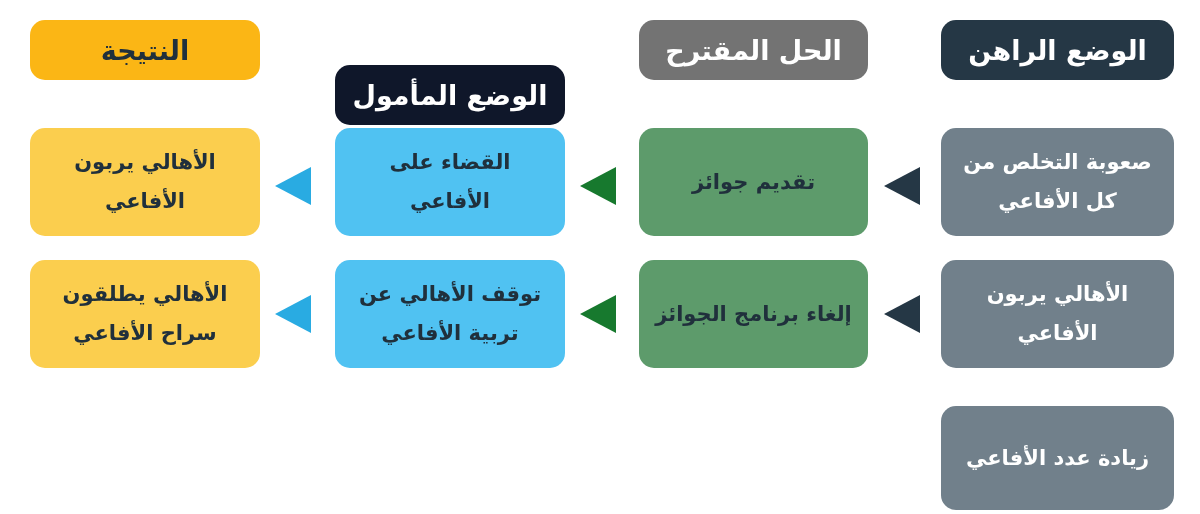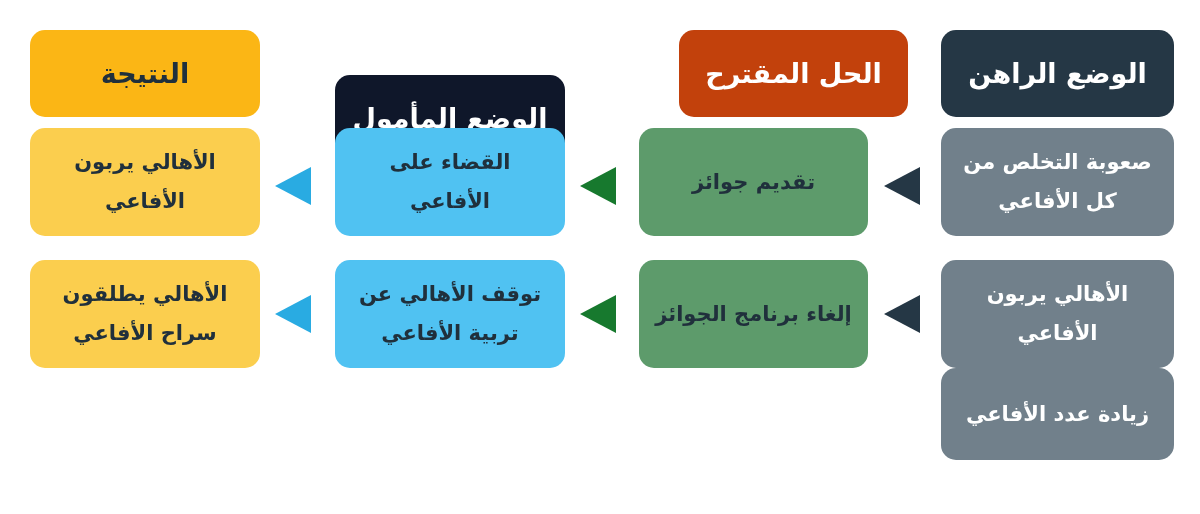--- a/index.html
+++ b/index.html
@@ -27,24 +27,24 @@
   .hdr { font-size: 27px; white-space: nowrap; }
   .box { font-size: 21px; line-height: 1.85; padding: 0 14px; }
 
   
   .c-a { left: 941px; width: 233px; border-radius: 15px; }
   .c-b { left: 639px; width: 229px; }
   .c-c { left: 335px; width: 230px; }
   .c-d { left: 30px;  width: 230px; }
 
   
-  .r-h { top: 30px;  height: 87px; text-align: center;  }
+  .r-h { top: 20px;  height: 60px; text-align: center;  }
   .r-1 { top: 128px; height: 108px; }
   .r-2 { top: 260px; height: 108px; }
-  .r-3 { top: 368px; height: 92px; }
+  .r-3 { top: 406px; height: 104px; }
 
   
   .arrow {
     position: absolute;
     width: 0; height: 0;
     border-top: 19px solid transparent;
     border-bottom: 19px solid transparent;
     border-right: 36px solid #000;
   }
   .ar-1 { top: 167px; }
@@ -56,21 +56,21 @@
 </head>
 <body>
 
 <div class="canvas" dir="rtl">
 
   <div class="cell hdr c-a r-h" style="background-color: rgb(37, 55, 69); color: rgb(255, 255, 255);">الوضع الراهن</div>
   <div class="cell box c-a r-1" style="background-color: rgb(113, 128, 139); color: #ffffff;">صعوبة التخلص من كل الأفاعي</div>
   <div class="cell box c-a r-2" style="background-color: rgb(113, 128, 139); color: rgb(255, 255, 255);">الأهالي يربون الأفاعي</div>
   <div class="cell box c-a r-3" style="background-color: rgb(113, 128, 139); color: rgb(255, 255, 255);">زيادة عدد الأفاعي</div>
 
-  <div class="cell hdr c-b r-h" style="background-color: #c2410c; color: rgb(255, 255, 255); margin-left: 40px;">الحل المقترح</div>
+  <div class="cell hdr c-b r-h" style="background-color: #737373; color: rgb(255, 255, 255);">الحل المقترح</div>
   <div class="cell box c-b r-2" style="background-color: rgb(93, 155, 107); color: rgb(32, 48, 60);">إلغاء برنامج الجوائز</div>
   <div class="cell box c-b r-1" style="background-color: rgb(93, 155, 107); color: rgb(32, 48, 60);">تقديم جوائز</div>
 
   <div class="cell hdr c-c r-h" style="background-color: #0f172a; color: rgb(255, 255, 255); margin-top: 45px;">الوضع المأمول</div>
   <div class="cell box c-c r-2" style="background-color: rgb(80, 194, 242); color: rgb(32, 48, 60);">توقف الأهالي عن تربية الأفاعي</div>
   <div class="cell box c-c r-1" style="background-color: rgb(80, 194, 242); color: rgb(32, 48, 60);">القضاء على الأفاعي</div>
 
   <div class="cell hdr c-d r-h" style="background-color: rgb(251, 182, 21); color: rgb(32, 48, 60);">النتيجة</div>
   <div class="cell box c-d r-1" style="background-color: rgb(251, 206, 78); color: rgb(32, 48, 60);">الأهالي يربون الأفاعي</div>
   <div class="cell box c-d r-2" style="background-color: rgb(251, 206, 78); color: rgb(32, 48, 60);">الأهالي يطلقون سراح الأفاعي</div>

